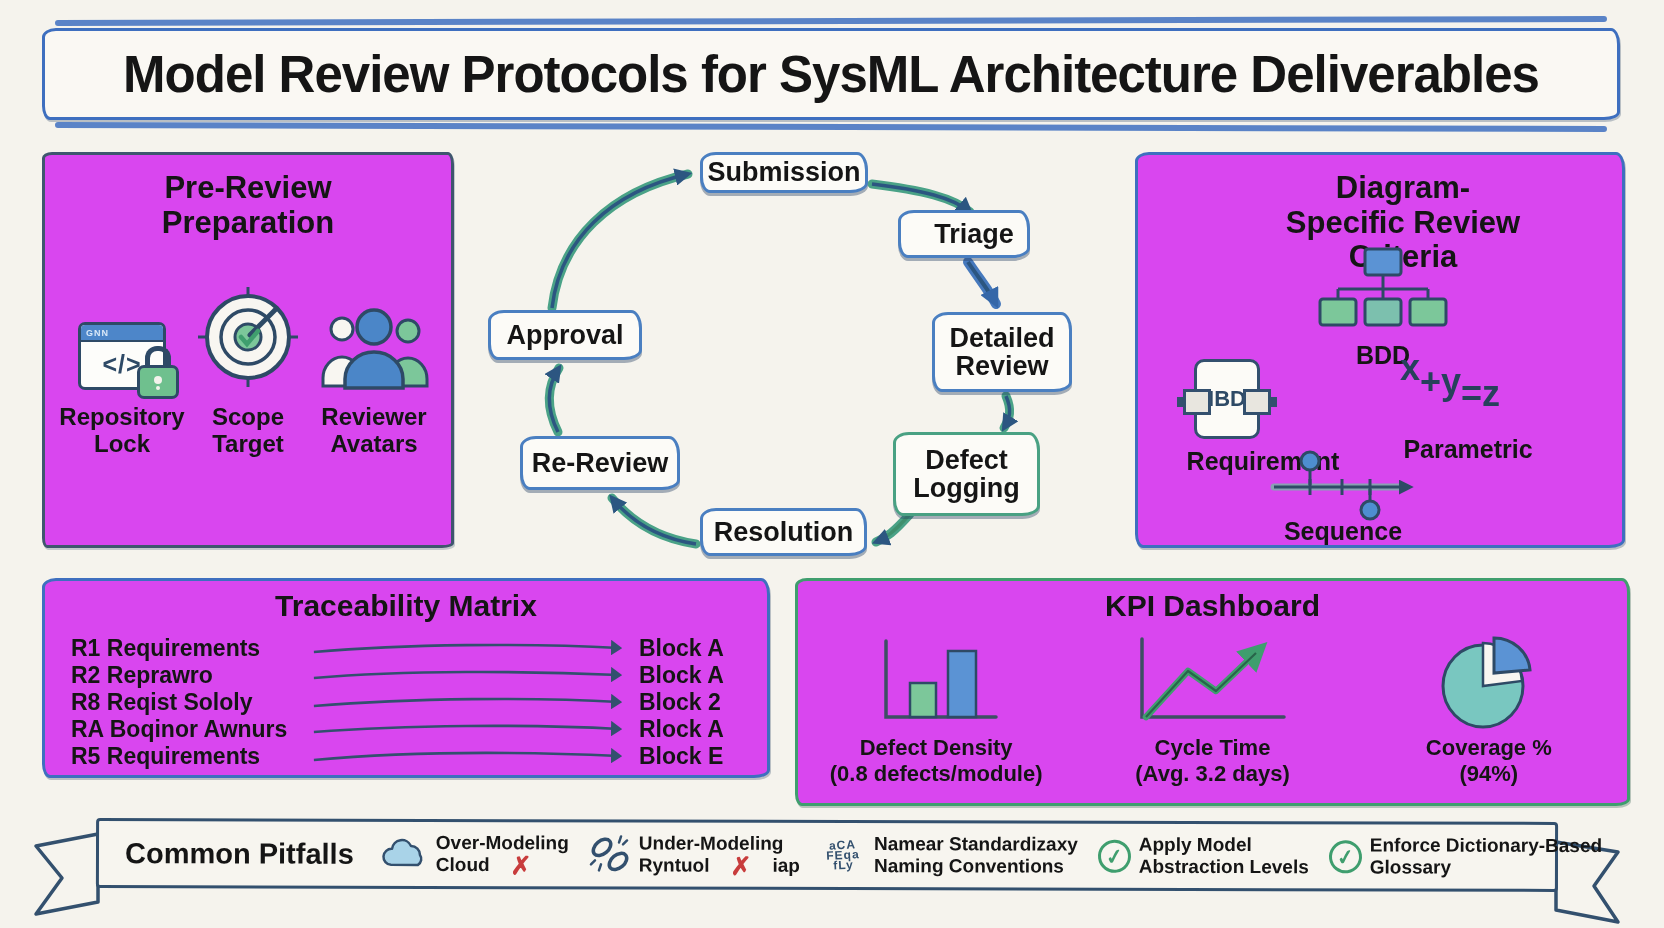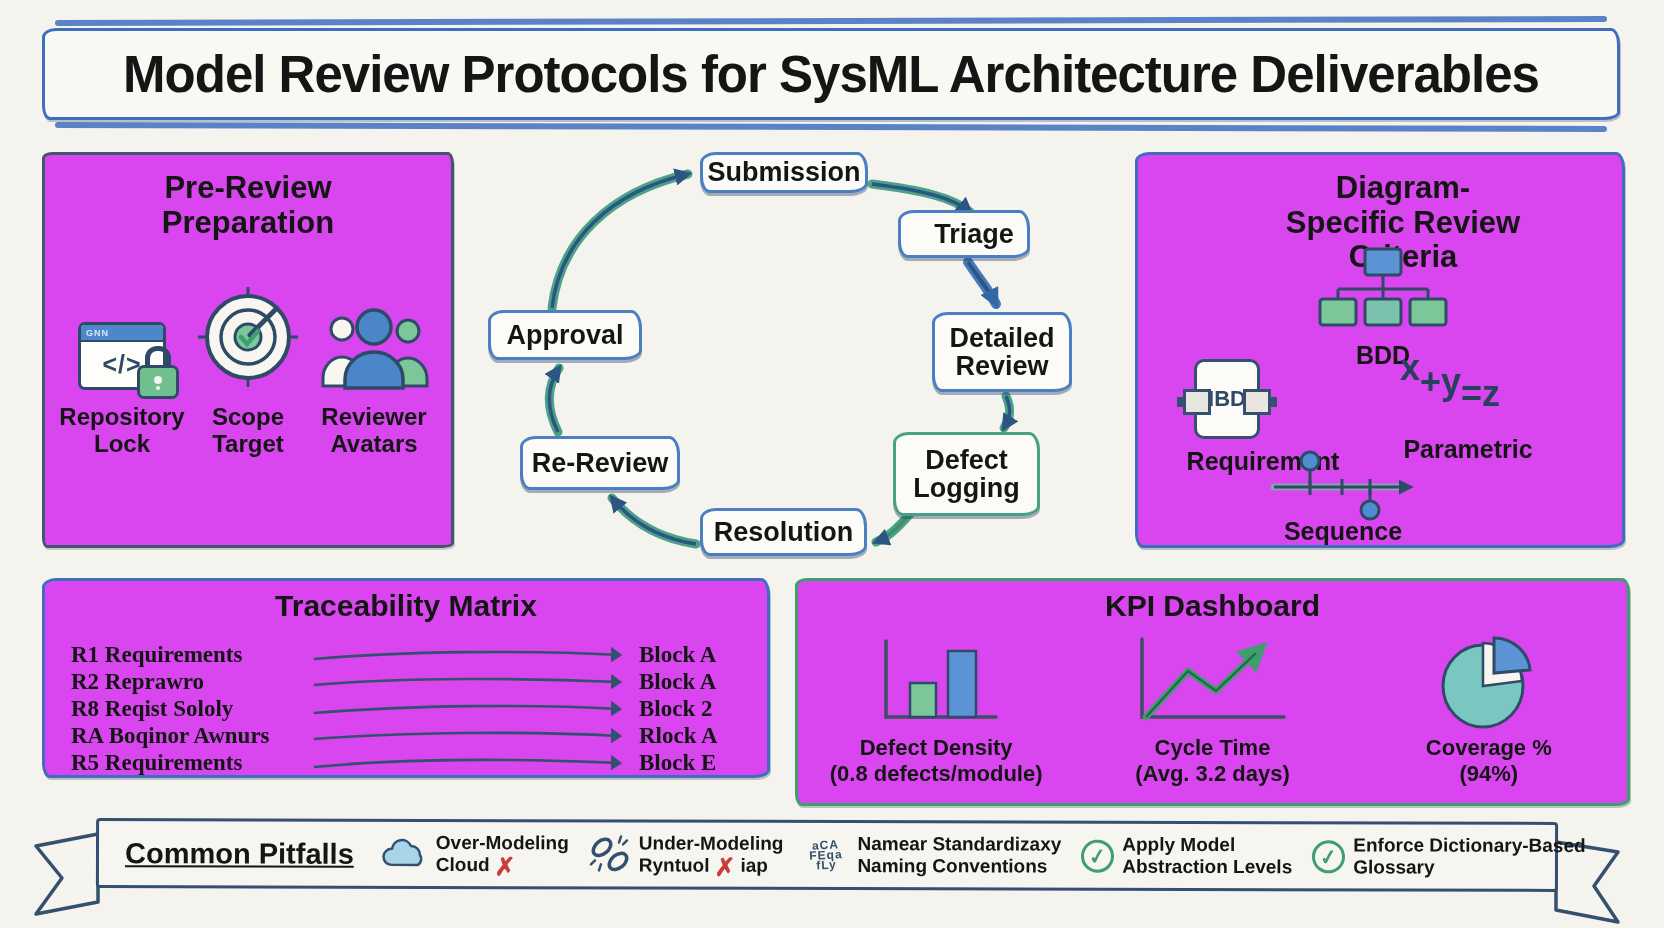--- a/index.html
+++ b/index.html
@@ -52,39 +52,39 @@
          background:#e8e6df; border:3px solid #33506e; }
   .ibd::before { left:-14px; box-shadow:-14px 0 0 -8px #33506e; }
   .ibd::after  { right:-14px; box-shadow:14px 0 0 -8px #33506e; }
   .param { position:absolute; font-weight:800; color:#27415c; }
   .param span { display:inline-block; font-size:36px; }
   .param .p2 { transform:translateY(14px); }
   .param .p3 { transform:translateY(26px); }
 
   
   .trace-title, .kpi-title { text-align:center; font-size:30px; font-weight:800; margin-top:8px; }
-  .trace-rows { margin-top:19px; padding:0 22px 0 26px;font-family:Liberation Serif, serif; }
+  .trace-rows { margin-top:12px; padding:0 22px 0 26px; }
   .trace-row { display:flex; align-items:center; height:26px; margin-bottom:1px; }
   .trace-req { width:240px; font-size:23px; font-weight:800; white-space:nowrap; }
   .trace-arrow { flex:1; height:18px; }
   .trace-block { width:116px; font-size:23px; font-weight:800; padding-left:10px; white-space:nowrap; }
 
   
   .kpi-row { display:flex; justify-content:space-around; margin-top:8px; }
   .kpi-cell { display:flex; flex-direction:column; align-items:center; width:265px; }
   .kpi-chart { height:98px; display:flex; align-items:flex-end; }
   .kpi-label { margin-top:6px; text-align:center; font-size:22px; font-weight:800; line-height:1.18; }
 
   
   .ribbon { left:96px; top:820px; width:1462px; height:70px; background:#f7f5ef; border:3.5px solid #33506e;
             border-radius:4px; display:flex; align-items:center; padding:0 26px; gap:20px; transform:rotate(.15deg); z-index:2; }
-  .ribbon-title { font-size:29px; font-weight:800; white-space:nowrap; margin-right:6px;text-decoration:underline; }
+  .ribbon-title { font-size:29px; font-weight:800; white-space:nowrap; margin-right:6px; }
   .pit { display:flex; align-items:center; gap:8px; }
   .pit-text { font-size:19px; font-weight:800; line-height:1.15; white-space:nowrap; }
-  .pit-line2 { display:flex; align-items:flex-end; gap:5px; }
+  .pit-line2 { display:flex; align-items:center; gap:21px; }
   .xmark { color:#c83c3c; font-size:25px; font-weight:900; line-height:.8; }
   .check-circle { width:33px; height:33px; border:3.5px solid #3f9e6e; border-radius:50%; color:#3f9e6e;
                   font-size:21px; font-weight:900; display:flex; align-items:center; justify-content:center; transform:rotate(-8deg); flex:none; }
   .scribble { width:46px; color:#33506e; font-size:12px; font-weight:800; line-height:.85; letter-spacing:1px; transform:rotate(-3deg); text-align:center; flex:none; }
   .tail { position:absolute; z-index:1; }
 </style>
 </head>
 <body>
 
 <div id="canvas">

